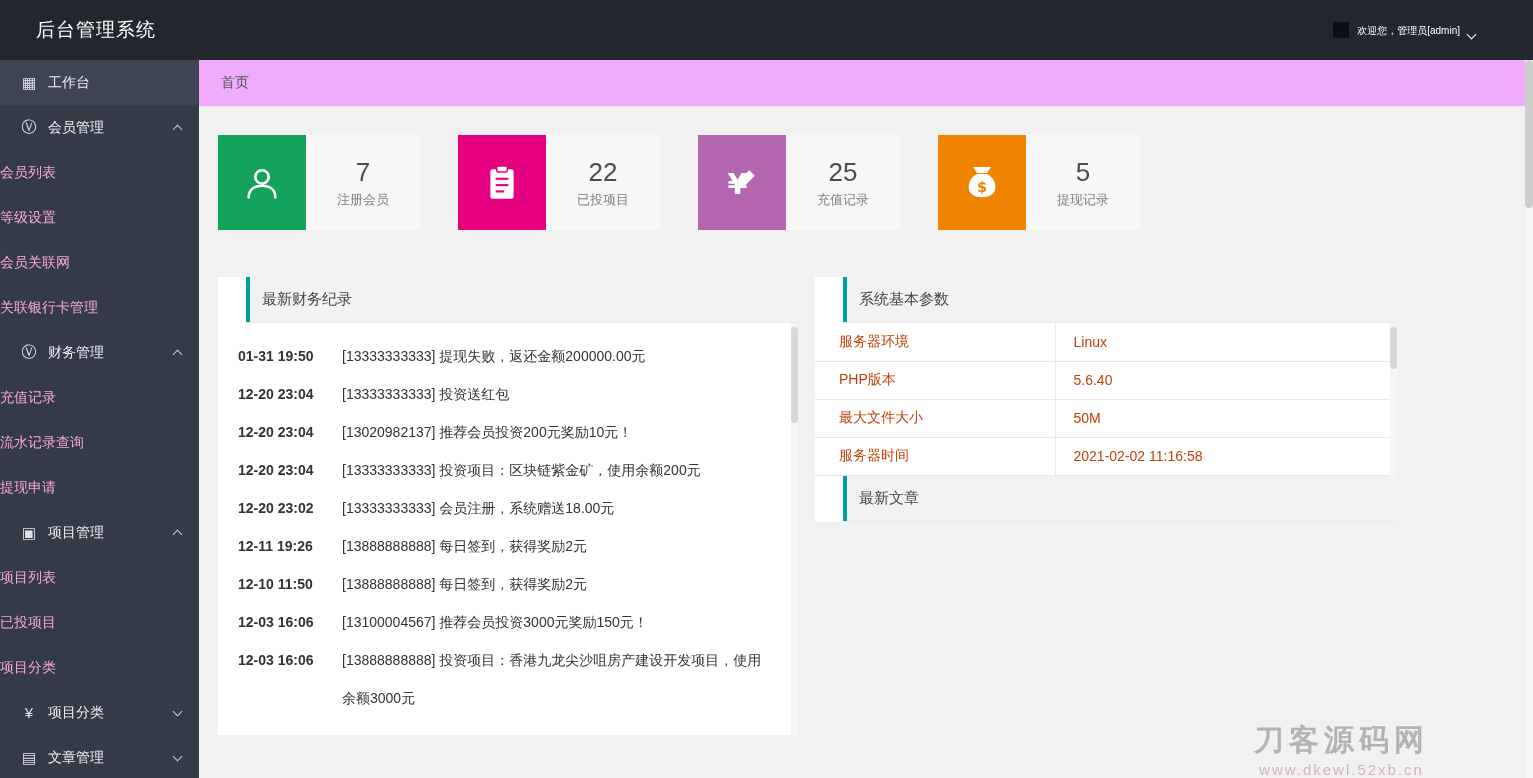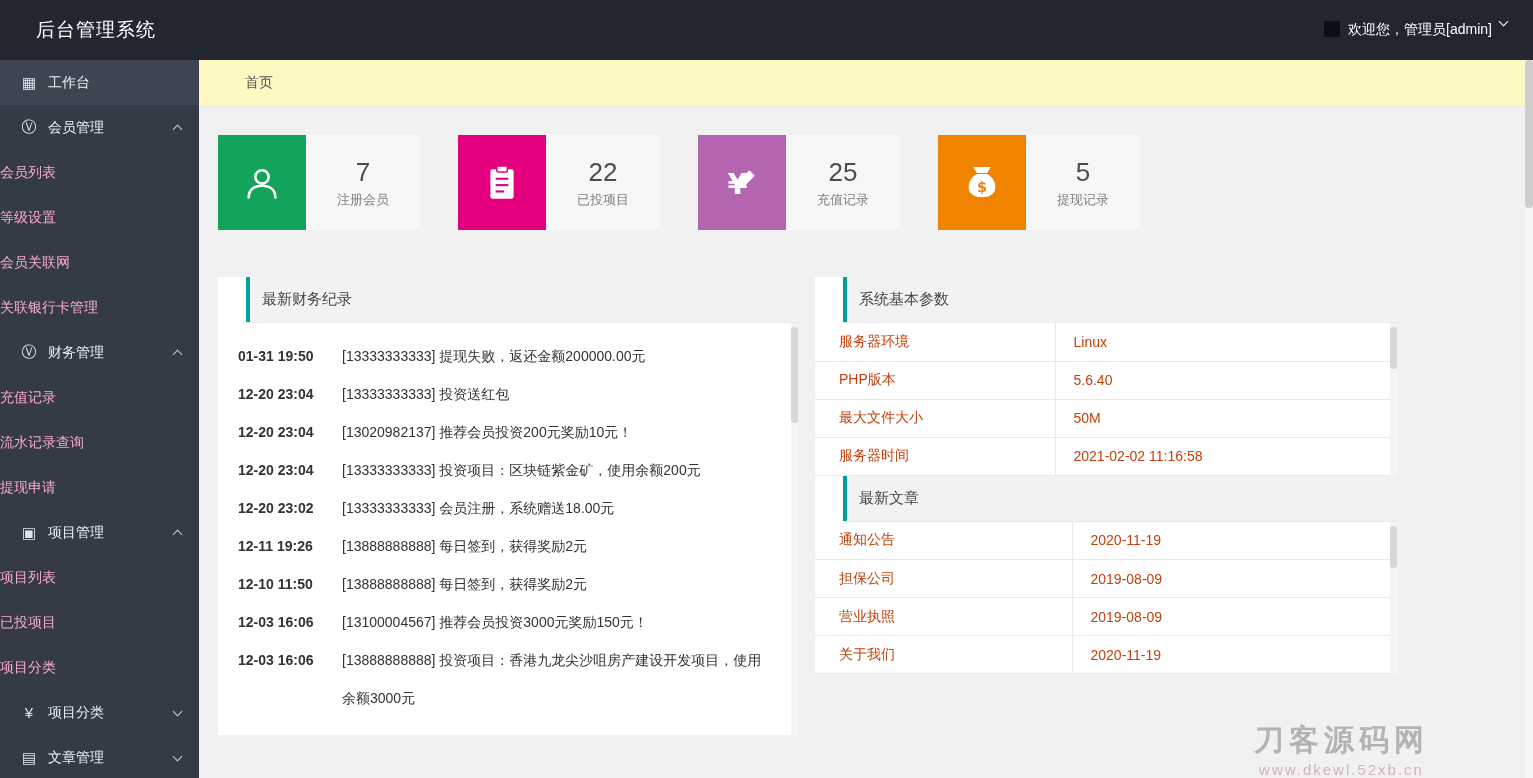--- a/index.html
+++ b/index.html
@@ -3,42 +3,42 @@
 <meta charset="utf-8">
 <style>
   * { margin:0; padding:0; box-sizing:border-box; }
   html,body { width:1533px; height:778px; overflow:hidden; }
   body {
     font-family:"Liberation Sans","DejaVu Sans",sans-serif;
     background:#f1f1f1; position:relative;
   }
   
   .topbar { height:60px; background:#23262e; display:flex; align-items:center;
-            justify-content:space-between; padding:0 26px 0 36px; }
+            justify-content:space-between; padding:0 58px 0 36px; }
   .app-title { color:#ffffff; font-size:19px; letter-spacing:1px; }
-  .user-area { display:flex; align-items:flex-start; gap:8px; color:#ffffff; font-size:14px; cursor:pointer; }
+  .user-area { display:flex; align-items:flex-end; gap:8px; color:#ffffff; font-size:10px; cursor:pointer; }
   .avatar-square { width:16px; height:16px; background:#0d0f14; display:inline-block; }
   .chev { display:inline-block; width:7px; height:7px;
           border-right:1.6px solid #c8ccd4; border-bottom:1.6px solid #c8ccd4; }
   .chev.down { transform:rotate(45deg); margin-top:-3px; }
   .chev.up { transform:rotate(225deg); margin-top:4px; }
   .chev.light { border-color:#ffffff; }
   
   .shell { display:flex; height:718px; }
   .sidebar { width:199px; background:#343a46; flex-shrink:0; overflow:hidden; }
   .side-item { height:45px; display:flex; align-items:center; padding:0 18px; color:#edeff2;
                font-size:14px; cursor:pointer; }
   .side-item.workbench { background:#3e4452; }
   .s-icon { width:22px; margin-right:8px; font-size:15px; color:#dfe2e8; text-align:center; flex-shrink:0; }
   .s-label { flex:1; }
   .side-sub { height:45px; line-height:45px; color:#f9a8d4; font-size:14px; cursor:pointer; }
   
   .main { flex:1; background:#f1f1f1; display:flex; flex-direction:column; overflow:hidden; }
-  .breadcrumb-bar { height:47px; background:#fef9c3; border-bottom:1px solid #e9e9e9; display:flex;
-                    align-items:center; padding-left:46px; font-size:14px; color:#555; flex-shrink:0; }
+  .breadcrumb-bar { height:47px; background:#f0abfc; border-bottom:1px solid #e9e9e9; display:flex;
+                    align-items:center; padding-left:22px; font-size:14px; color:#555; flex-shrink:0; }
   .content { padding:28px 0 0 19px; }
   
   .cards { display:flex; gap:38px; margin-bottom:47px; }
   .stat-card { width:202px; height:95px; display:flex; cursor:pointer; }
   .stat-icon-box { width:88px; display:flex; align-items:center; justify-content:center; flex-shrink:0; }
   .stat-info { flex:1; background:#f7f7f7; display:flex; flex-direction:column; align-items:center;
                justify-content:center; gap:3px; }
   .stat-value { font-size:26px; color:#4c4c4c; }
   .stat-label { font-size:13px; color:#808080; }
   
@@ -283,45 +283,20 @@
                 <div class="mini-thumb thumb-short"></div>
               </div>
             </div>
           </section>
 
           <section class="panel">
             <header class="panel-header">
               <span class="accent" style="background: rgb(0, 160, 160);"></span>
               <span class="panel-title">最新文章</span>
             </header>
-            <div class="table-wrap">
-              <table class="kv-table art-table">
-                <tbody>
-                    <tr>
-                  <td class="k">通知公告</td>
-                  <td class="v">2020-11-19</td>
-                </tr>
-                <tr>
-                  <td class="k">担保公司</td>
-                  <td class="v">2019-08-09</td>
-                </tr>
-                <tr>
-                  <td class="k">营业执照</td>
-                  <td class="v">2019-08-09</td>
-                </tr>
-                <tr>
-                  <td class="k">关于我们</td>
-                  <td class="v">2020-11-19</td>
-                </tr>
-              </tbody>
-                </table>
-              <div class="mini-track">
-                <div class="mini-thumb thumb-short"></div>
-              </div>
-            </div>
           </section>
         </div>
       </div>
     </div>
   </main>
 </div>
 
 <div class="watermark">
   <div class="wm-1">刀客源码网</div>
   <div class="wm-2">www.dkewl.52xb.cn</div>

